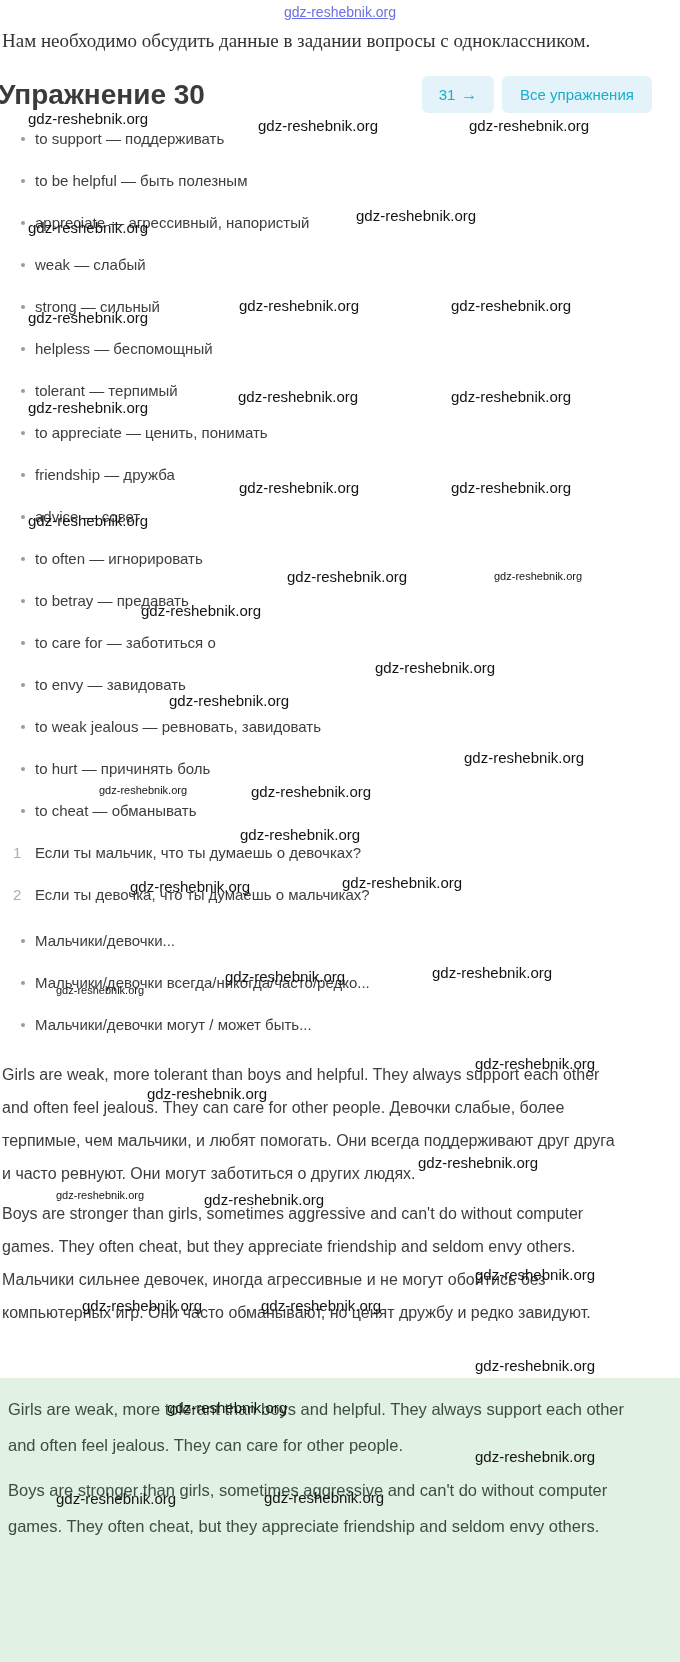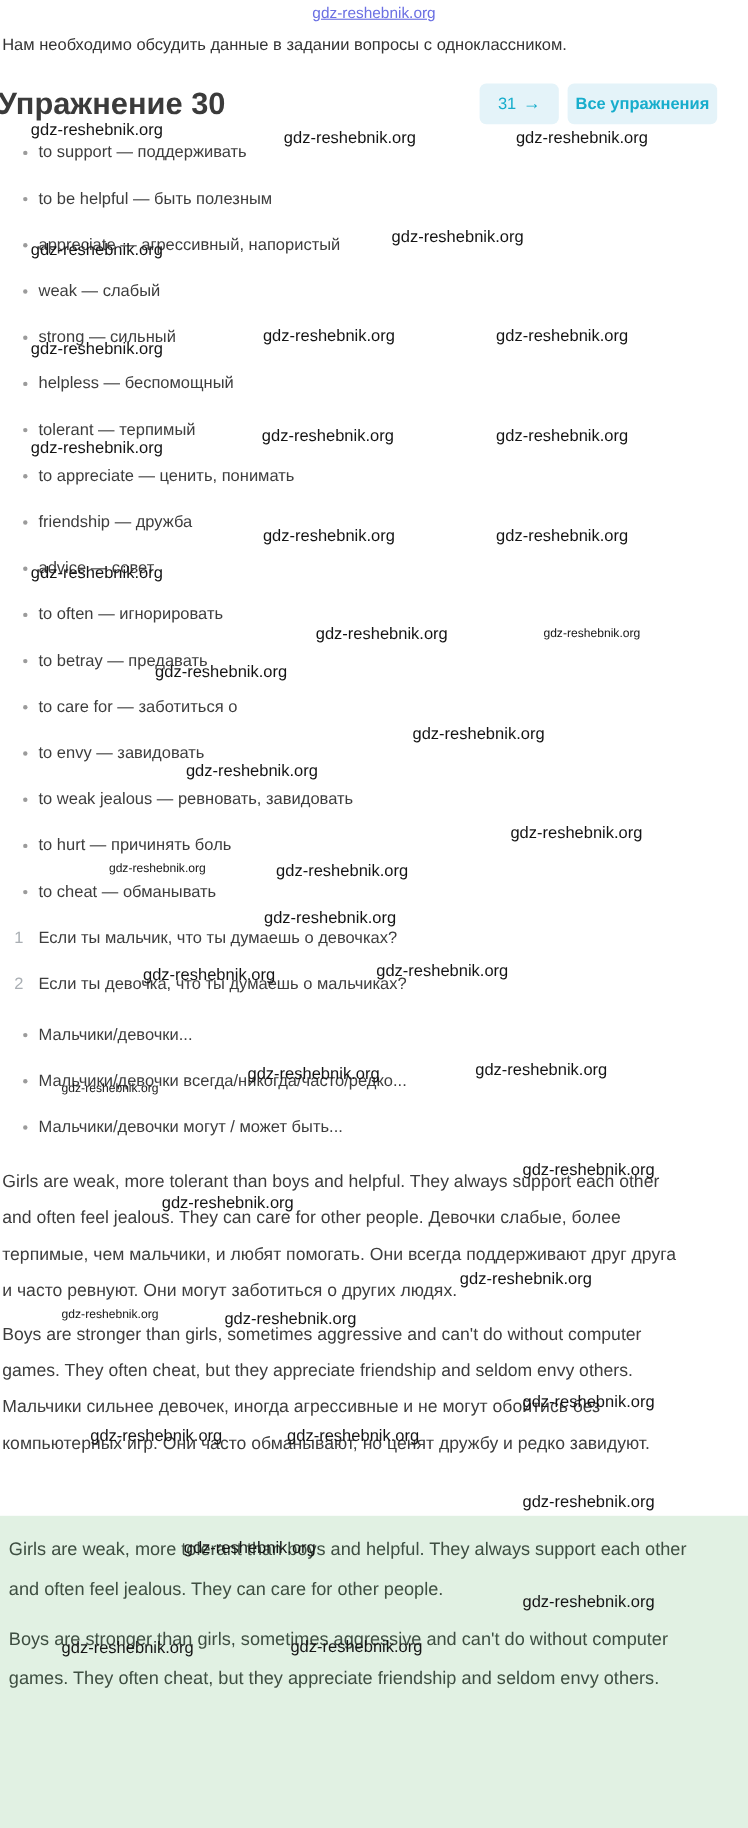--- a/index.html
+++ b/index.html
@@ -16,23 +16,24 @@
   .top-link-wrap { text-align: center; padding-top: 3px; }
   .top-link {
     font-size: 14px;
     color: var(--link-blue, #6b70e3);
     text-decoration: underline;
     cursor: pointer;
   }
 
   .intro {
     margin: 11px 0 0 2px;
-    font-size: 15px;
+    font-size: 19px;
     color: #333333;
     line-height: 17px;
+    font-family: Liberation Serif, serif;
   }
 
   .header-row {
     display: flex;
     align-items: center;
     justify-content: space-between;
     margin: 27px 28px 0 0;
   }
   .title {
     font-size: 28px;
@@ -49,21 +50,21 @@
     height: 37px;
     display: flex;
     align-items: center;
     justify-content: center;
     color: var(--accent-teal, #17adcc);
     font-size: 15px;
     font-family: inherit;
     cursor: pointer;
   }
   .btn-next { width: 72px; gap: 6px; }
-  .btn-all { width: 136px; font-weight: bold; }
+  .btn-all { width: 150px; }
   .arrow { font-size: 16px; line-height: 1; }
 
   .dot-list { list-style: none; }
   .dot-list li {
     position: relative;
     padding-left: 35px;
     margin-bottom: 25px;
     font-size: 15px;
     line-height: 17px;
     color: var(--text-dark, #3d3d3d);

